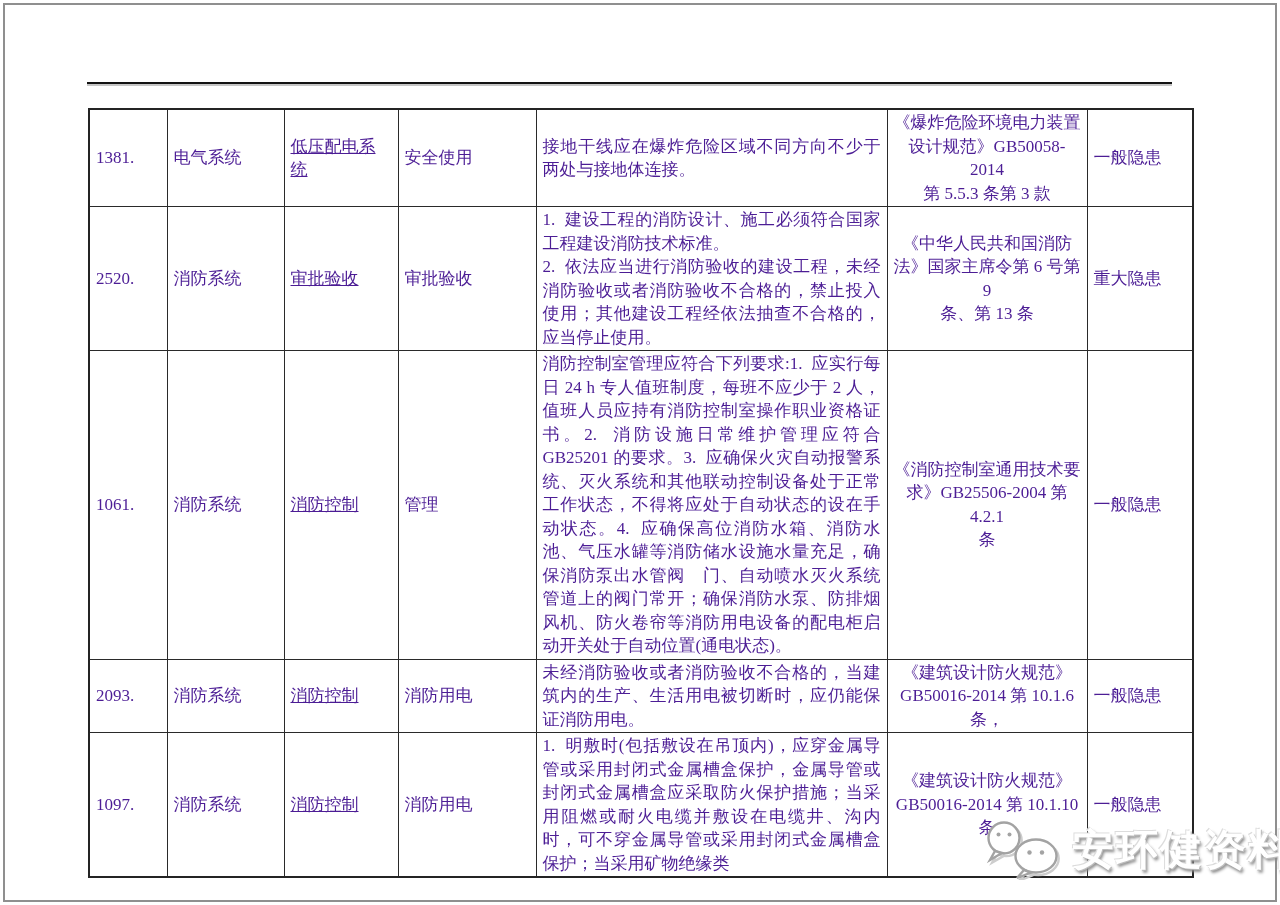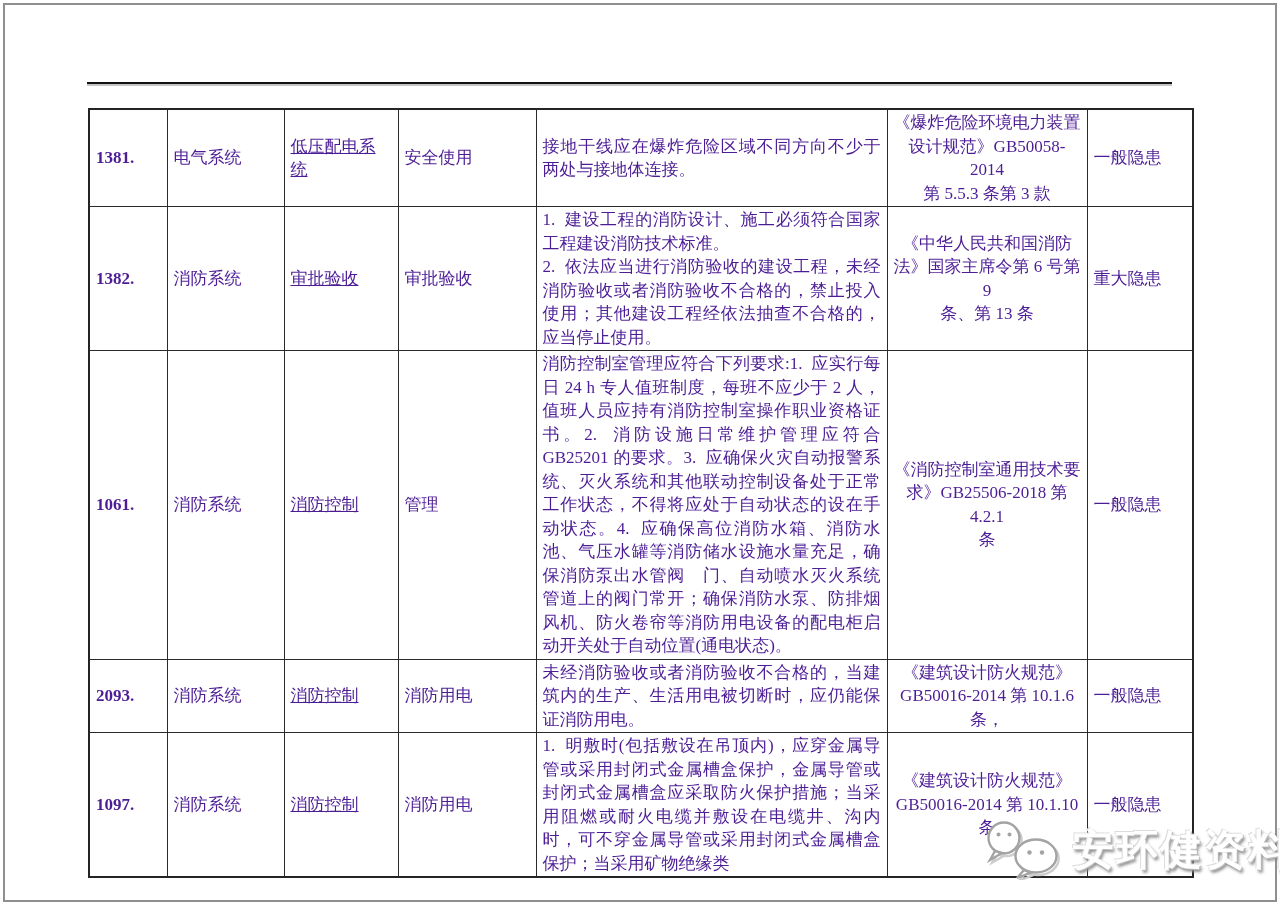--- a/index.html
+++ b/index.html
@@ -24,21 +24,21 @@
     border:1px solid #2a2a2a;vertical-align:middle;
     font-size:17px;line-height:23.5px;color:#4c1d95;
     padding:1px 6px;overflow:hidden;
   }
   
   tbody tr:nth-child(1){height:73px;}
   tbody tr:nth-child(2){height:120px;}
   tbody tr:nth-child(3){height:284px;}
   tbody tr:nth-child(4){height:73px;}
   tbody tr:nth-child(5){height:119px;}
-  td.num{padding-left:7px;font-weight:bold;}
+  td.num{padding-left:7px;}
   td.sys,td.sub,td.cat{padding-left:8px;}
   td.sub{padding-left:6px;padding-right:2px;text-decoration:underline;}
   td.desc{
     font-size:16.3px;line-height:23.6px;text-align:justify;
     white-space:pre-wrap;padding:1px 5px 1px 6px;
   }
   td.basis{
     font-size:16.3px;line-height:23.6px;text-align:center;
     white-space:pre-line;padding:1px 4px;
   }
@@ -75,39 +75,39 @@
         <td class="sys">电气系统</td>
         <td class="sub">低压配电系统</td>
         <td class="cat">安全使用</td>
         <td class="desc">接地干线应在爆炸危险区域不同方向不少于两处与接地体连接。</td>
         <td class="basis">《爆炸危险环境电力装置
 设计规范》GB50058-2014
 第 5.5.3 条第 3 款</td>
         <td class="level">一般隐患</td>
       </tr>
       <tr>
-        <td class="num">1382.</td>
+        <td class="num">2520.</td>
         <td class="sys">消防系统</td>
         <td class="sub">审批验收</td>
         <td class="cat">审批验收</td>
         <td class="desc">1.  建设工程的消防设计、施工必须符合国家工程建设消防技术标准。
 2.  依法应当进行消防验收的建设工程，未经消防验收或者消防验收不合格的，禁止投入使用；其他建设工程经依法抽查不合格的，应当停止使用。</td>
         <td class="basis">《中华人民共和国消防
 法》国家主席令第 6 号第 9
 条、第 13 条</td>
         <td class="level">重大隐患</td>
       </tr>
       <tr>
         <td class="num">1061.</td>
         <td class="sys">消防系统</td>
         <td class="sub">消防控制</td>
         <td class="cat">管理</td>
         <td class="desc">消防控制室管理应符合下列要求:1.  应实行每日 24 h 专人值班制度，每班不应少于 2 人，值班人员应持有消防控制室操作职业资格证书。2.  消防设施日常维护管理应符合 GB25201 的要求。3.  应确保火灾自动报警系统、灭火系统和其他联动控制设备处于正常工作状态，不得将应处于自动状态的设在手动状态。4.  应确保高位消防水箱、消防水池、气压水罐等消防储水设施水量充足，确保消防泵出水管阀　门、自动喷水灭火系统管道上的阀门常开；确保消防水泵、防排烟风机、防火卷帘等消防用电设备的配电柜启动开关处于自动位置(通电状态)。</td>
         <td class="basis">《消防控制室通用技术要
-求》GB25506-2018 第 4.2.1
+求》GB25506-2004 第 4.2.1
 条</td>
         <td class="level">一般隐患</td>
       </tr>
       <tr>
         <td class="num">2093.</td>
         <td class="sys">消防系统</td>
         <td class="sub">消防控制</td>
         <td class="cat">消防用电</td>
         <td class="desc">未经消防验收或者消防验收不合格的，当建筑内的生产、生活用电被切断时，应仍能保证消防用电。</td>
         <td class="basis">《建筑设计防火规范》

